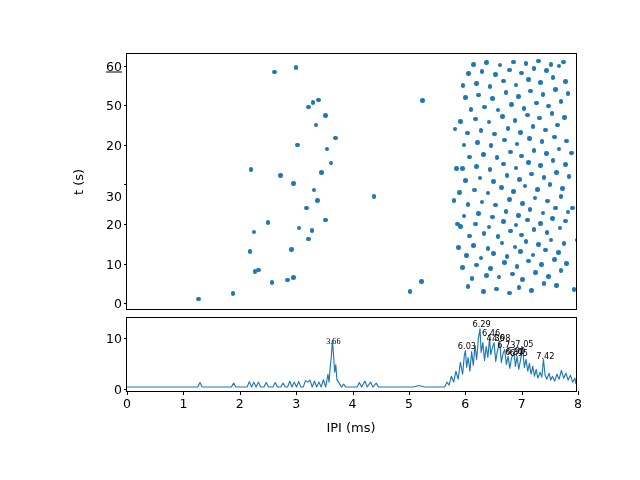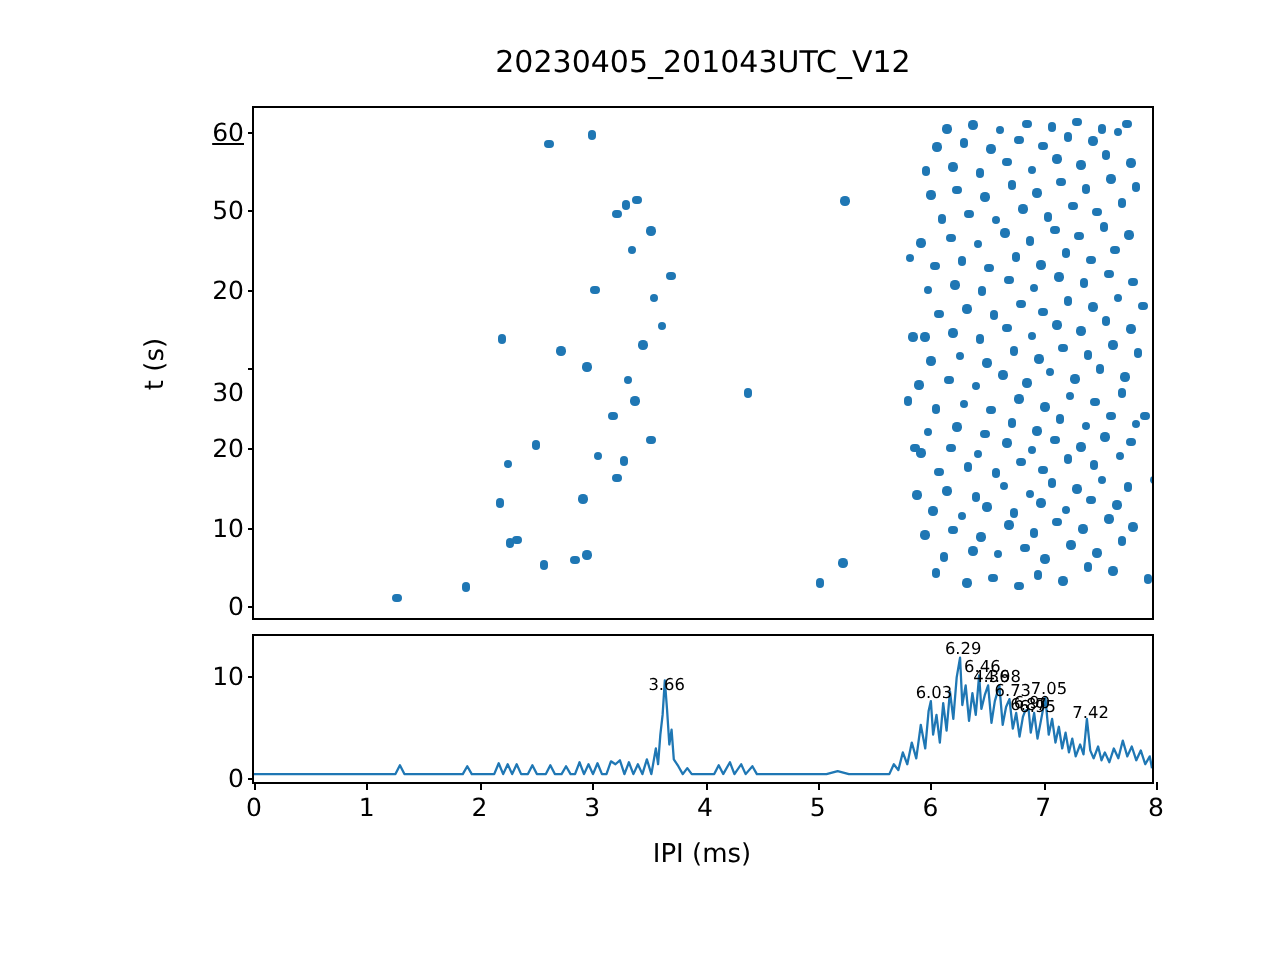--- a/index.html
+++ b/index.html
@@ -83,21 +83,20 @@
     white-space:nowrap;
     transform:translateX(-50%);
     line-height:1;
   }
 </style>
 </head>
 <body>
 
 <div id="figure">
 
-  <div id="chart-title">20230405_201043UTC_V12</div>
 
   <div id="scatter-axes" class="axes-frame">
     <div class="plot-clip" id="scatter-clip">
         <div class="pt" style="left: 71.5962px; top: 245.138px; background: rgb(31, 119, 180);"></div>
         <div class="pt" style="left: 105.985px; top: 239.603px; background: rgb(31, 119, 180);"></div>
         <div class="pt" style="left: 283.002px; top: 237.231px; background: rgb(31, 119, 180);"></div>
         <div class="pt" style="left: 447.054px; top: 235.649px; background: rgb(31, 119, 180);"></div>
         <div class="pt" style="left: 144.884px; top: 228.532px; background: rgb(31, 119, 180);"></div>
         <div class="pt" style="left: 160.669px; top: 226.16px; background: rgb(31, 119, 180);"></div>
         <div class="pt" style="left: 166.306px; top: 223.788px; background: rgb(31, 119, 180);"></div>
@@ -362,21 +361,21 @@
         <div class="tick tick-x" style="left: 394.625px;"></div>
         <div class="ticklabel ticklabel-x" style="left: 394.625px;">7</div>
         <div class="tick tick-x" style="left: 451px;"></div>
         <div class="ticklabel ticklabel-x" style="left: 451px;">8</div>
         <div class="tick tick-y" style="top: 70.9459px;"></div>
         <div class="ticklabel ticklabel-y" style="top: 70.9459px;">0</div>
         <div class="tick tick-y" style="top: 20.2703px;"></div>
         <div class="ticklabel ticklabel-y" style="top: 20.2703px;">10</div>
       </div>
     <div id="hist-peaks">
-        <div class="peak-label" style="left: 206.333px; top: 20.3919px;">3.66</div>
+        <div class="peak-label" style="left: 206.333px; top: 20.3919px; font-family: Liberation Serif, serif;">3.66</div>
         <div class="peak-label" style="left: 339.941px; top: 24.4459px;">6.03</div>
         <div class="peak-label" style="left: 354.599px; top: 2.14865px;">6.29</div>
         <div class="peak-label" style="left: 364.183px; top: 11.2703px;">6.46</div>
         <div class="peak-label" style="left: 368.692px; top: 16.3378px;">4.36</div>
         <div class="peak-label" style="left: 374.33px; top: 16.3378px;">4.98</div>
         <div class="peak-label" style="left: 379.404px; top: 23.4324px;">6.73</div>
         <div class="peak-label" style="left: 387.296px; top: 29.5135px;">6.87</div>
         <div class="peak-label" style="left: 388.988px; top: 28.5px;">6.90</div>
         <div class="peak-label" style="left: 391.806px; top: 30.527px;">6.95</div>
         <div class="peak-label" style="left: 397.444px; top: 22.4189px;">7.05</div>

